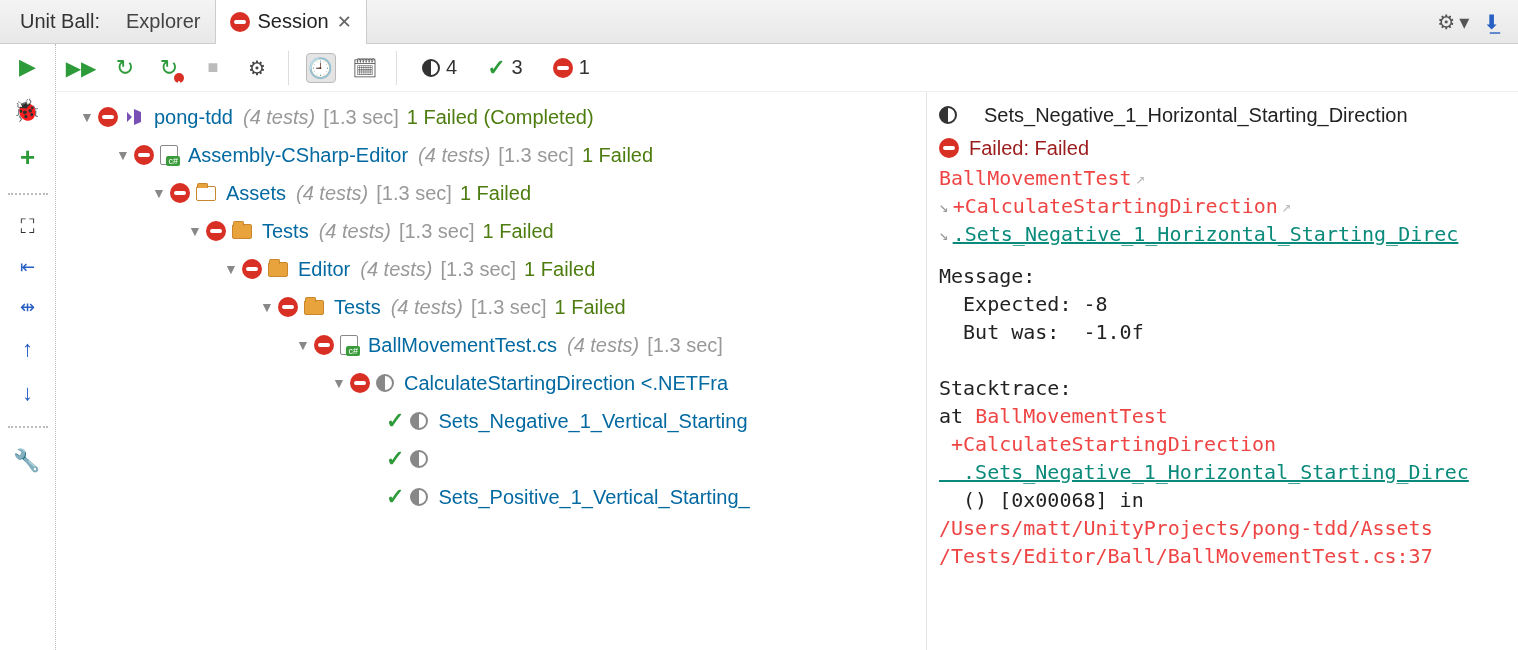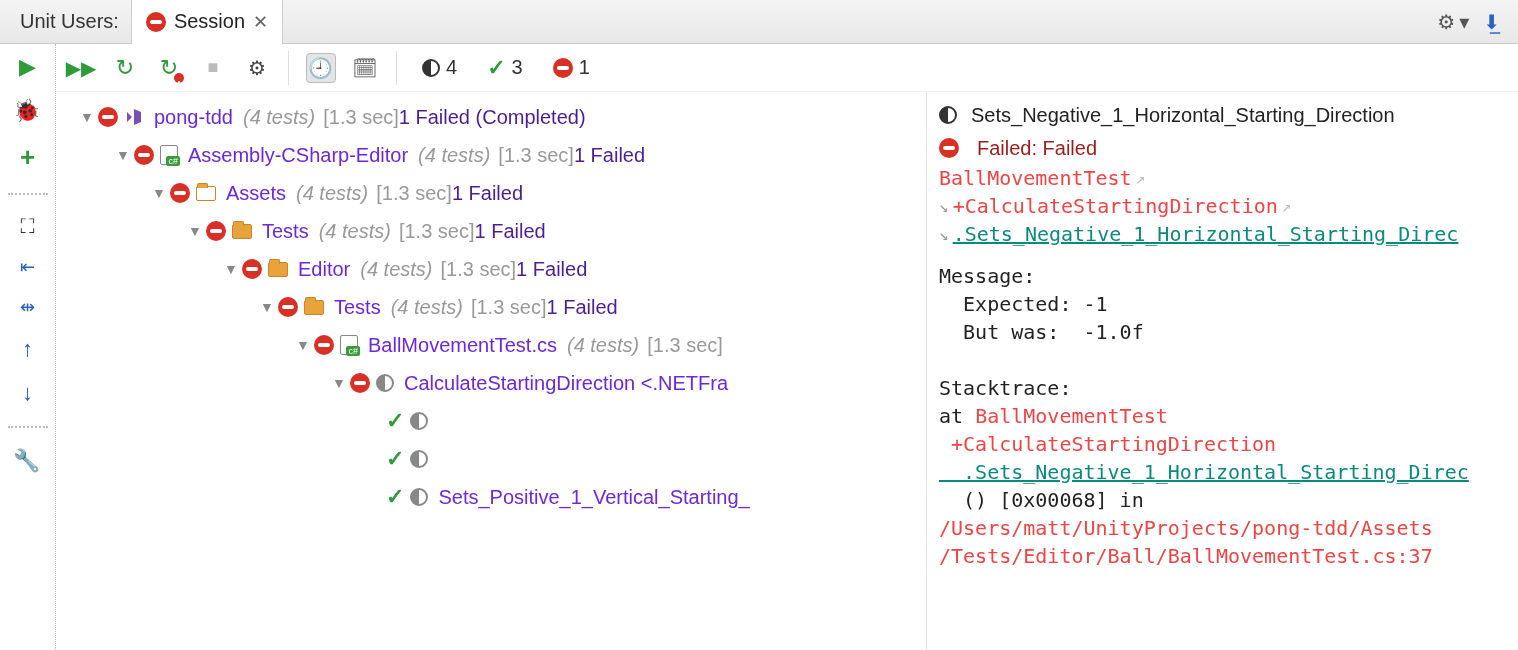--- a/index.html
+++ b/index.html
@@ -28,31 +28,31 @@
   .tb-group { display: flex; align-items: center; gap: 6px; padding: 2px 8px; border-radius: 4px; }
   .tb-count { font-size: 20px; color: #333; }
 
   .content { flex: 1; display: flex; min-height: 0; }
 
   .tree { width: 870px; overflow: hidden; padding-top: 6px; }
   .tree-row { display: flex; align-items: center; height: 38px; white-space: nowrap; overflow: hidden; cursor: pointer; }
   .tree-row .indent { display: inline-block; }
   .tree-row .caret { color: #888; font-size: 14px; width: 22px; text-align: center; }
   .tree-row .gap { width: 6px; }
-  .tree-row .name { color: #6d28d9; }
+  .tree-row .name { color: #0369a1; }
   .tree-row .meta { color: #999; margin-left: 10px; font-style: italic;}
   .tree-row .time { color: #999; margin-left: 8px; }
-  .tree-row .failed { color: #4c1d95; }
+  .tree-row .failed { color: #4d7c0f; margin-left: 8px; }
   .tree-row.selected { background: #1a6fe8; color: #fff; }
   .tree-row.selected .name, .tree-row.selected .meta, .tree-row.selected .time, .tree-row.selected .failed { color: #fff; }
 
   .details { flex: 1; border-left: 1px solid #e4e4e4; padding: 6px 12px 10px 12px; font-family: "Menlo","Consolas",monospace; font-size: 20px; overflow: hidden; white-space: nowrap;}
-  .details .hdr { display: flex; align-items: center; gap: 14px; height: 34px; }
+  .details .hdr { display: flex; align-items: center; gap: 27px; height: 34px; }
   .details .hdr .title { color: #222; font-family: -apple-system, Arial, sans-serif; }
-  .details .status-line { display: flex; align-items: center; gap: 18px; height: 32px; color: #9b1c1c; font-family: -apple-system, Arial, sans-serif;}
+  .details .status-line { display: flex; align-items: center; gap: 10px; height: 32px; color: #9b1c1c; font-family: -apple-system, Arial, sans-serif;}
   .details .pathline { color: #1a3fb0; height: 28px; display:flex; align-items:center; gap:4px;}
   .details .pathline .teal { color: #0a8a7a; }
   .details .pathline .grey { color: #999; }
   .details pre { font-family: inherit; line-height: 28px; margin-top: 14px; }
   .blue { color: #ef4444; }
   .teal { color: #0a8a7a; text-decoration: underline; }
 
   
   .ic { display: inline-flex; align-items: center; justify-content: center; }
   .fail-circle { width: 20px; height: 20px; border-radius: 50%; background: #d93025; position: relative; }
@@ -68,21 +68,24 @@
   .csfile::after { content:"c#"; position:absolute; bottom:-2px; right:-3px; font-size:9px; background:#3a9b3a; color:#fff; padding:0 2px; border-radius:2px;}
   .vsicon { width:20px; height:20px; position:relative; }
   .vsicon svg { width:20px; height:20px;}
 
   .link-arrow { color:#bbb; font-size:16px;}
 </style>
 </head>
 <body>
 
 <div class="tab-bar">
-  <div class="title">Unit Users:</div>
+  <div class="title">Unit Ball:</div>
+  <div class="tab inactive">
+    <span>Explorer</span>
+  </div>
   <div class="tab active">
     <span class="ic fail-circle"></span>
     <span>Session</span>
     <span class="close">✕</span>
   </div>
   <div class="spacer"></div>
   <div class="tab-right">
     <span style="color:#555">⚙ ▾</span>
     <span style="color:#2860c4">⬇̲</span>
   </div>
@@ -229,20 +232,21 @@
             <span class="gap" style="width: 10px;"></span>
             <span class="name">CalculateStartingDirection &lt;.NETFra</span>
           </div>
           <div class="tree-row">
             <span class="indent" style="width: 308px;"></span>
             <span class="caret"></span>
             <span class="ic pass-check">✓</span>
             <span class="gap"></span>
             <span class="ic half-circle light"></span>
             <span class="gap" style="width: 10px;"></span>
+            <span class="name">Sets_Negative_1_Vertical_Starting</span>
           </div>
           <div class="tree-row">
             <span class="indent" style="width: 308px;"></span>
             <span class="caret"></span>
             <span class="ic pass-check">✓</span>
             <span class="gap"></span>
             <span class="ic half-circle light"></span>
             <span class="gap" style="width: 10px;"></span>
           </div>
           <div class="tree-row">
@@ -272,21 +276,21 @@
         <div class="pathline">
           <span class="grey link-arrow">↘</span>
           <span class="blue">+CalculateStartingDirection</span>
           <span class="link-arrow">↗</span>
         </div>
         <div class="pathline">
           <span class="grey link-arrow">↘</span>
           <span class="teal">.Sets_Negative_1_Horizontal_Starting_Direc</span>
         </div>
         <pre><span>Message:</span>
-<span>  Expected: -1</span>
+<span>  Expected: -8</span>
 <span>  But was:  -1.0f</span>
 
 <span>Stacktrace:</span>
 <span>at </span><span class="blue">BallMovementTest</span>
 <span class="blue"> +CalculateStartingDirection</span>
 <span class="teal">  .Sets_Negative_1_Horizontal_Starting_Direc</span>
 <span>  () [0x00068] in</span>
 <span class="blue">/Users/matt/UnityProjects/pong-tdd/Assets</span>
 <span class="blue">/Tests/Editor/Ball/BallMovementTest.cs:37</span></pre>
       </div>

